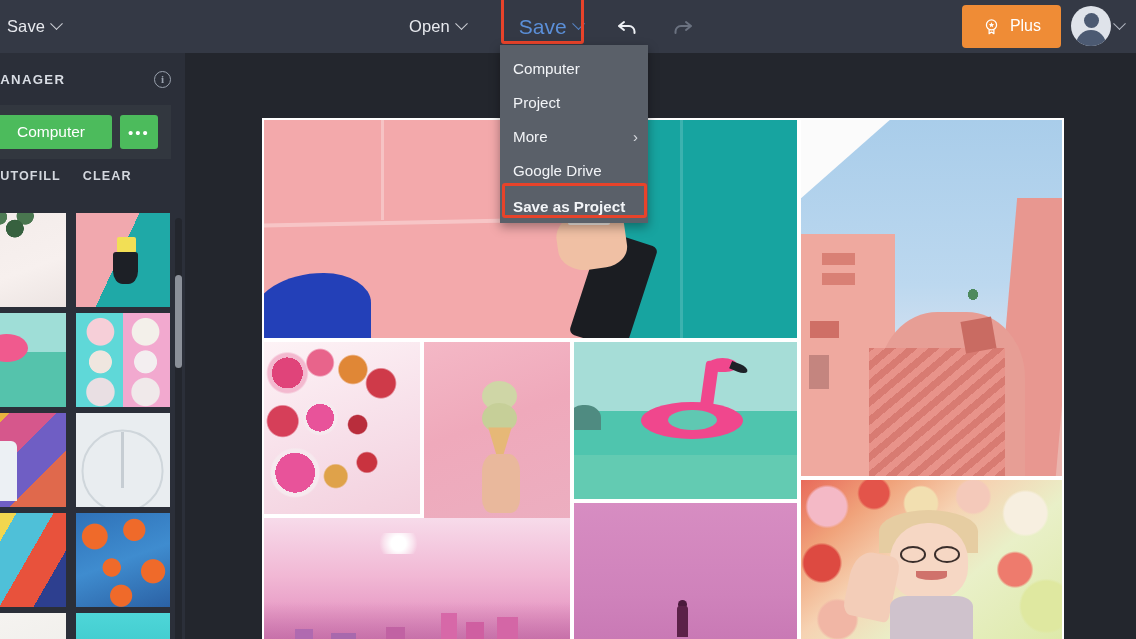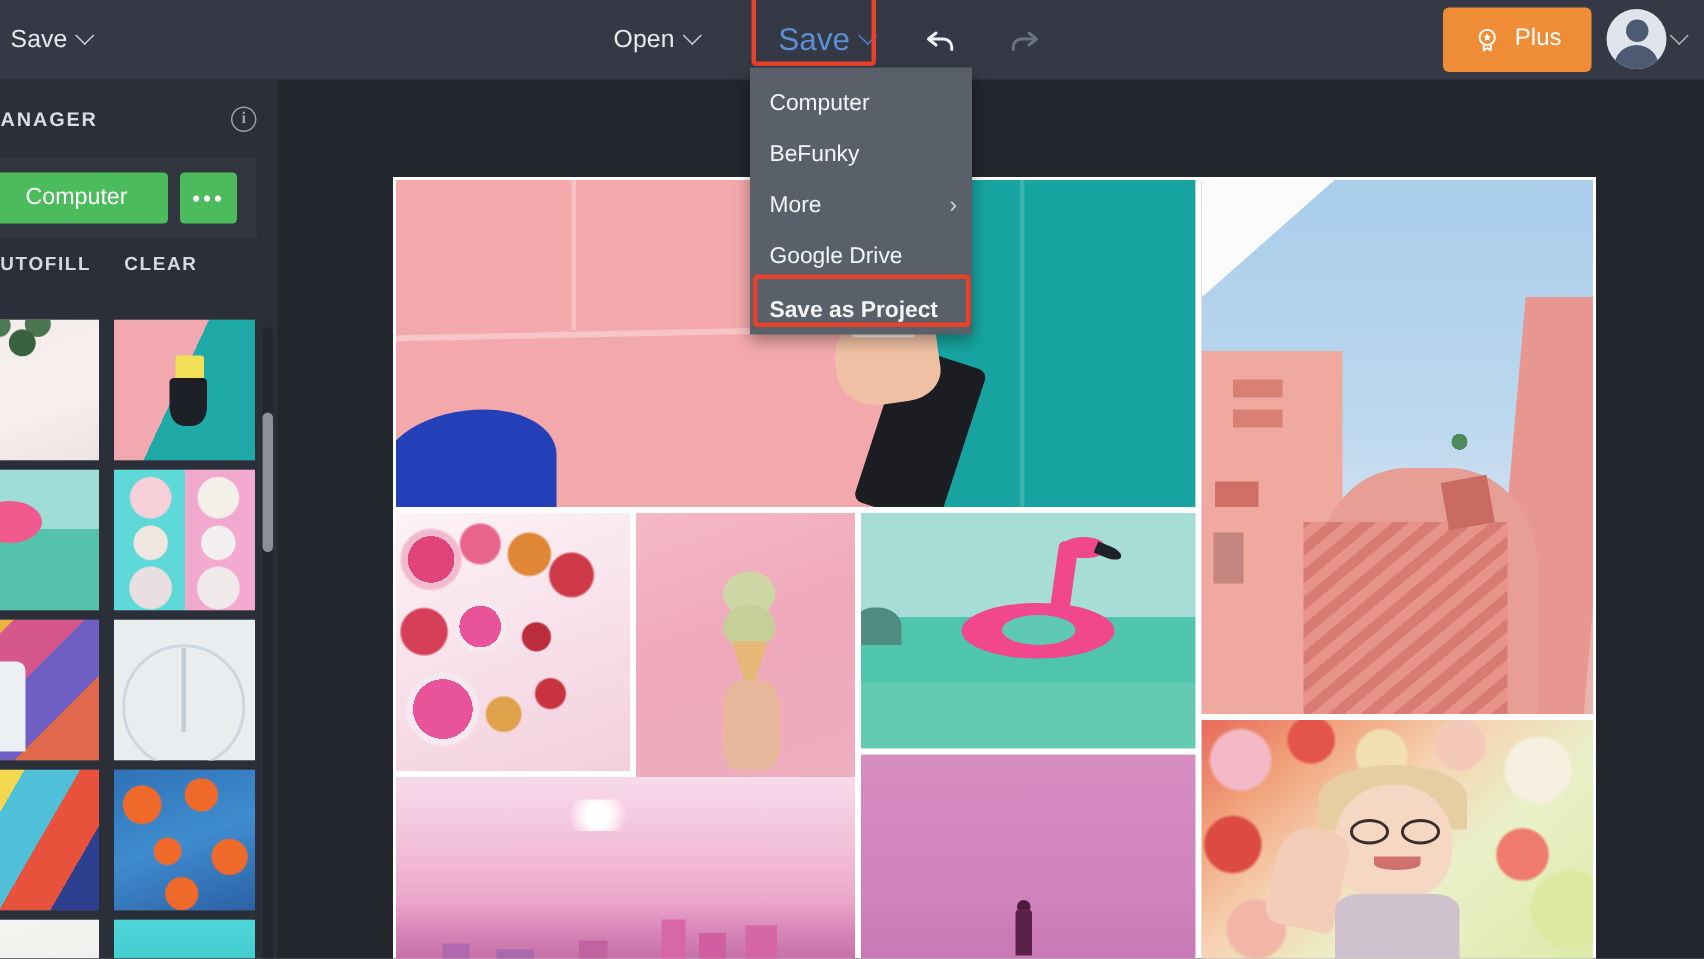--- a/index.html
+++ b/index.html
@@ -362,21 +362,21 @@
         <span class="chev avatar-chev"></span>
       </div>
     </div>
   </div>
 
   <div class="dropdown">
     <div class="dd-item">
       <span>Computer</span>
     </div>
     <div class="dd-item">
-      <span>BeFunky</span>
+      <span>Project</span>
     </div>
     <div class="dd-item">
       <span>More</span>
       <span class="arrow">›</span>
     </div>
     <div class="dd-item">
       <span>Google Drive</span>
     </div>
     <div class="dd-item last">
       <span>Save as Project</span>

